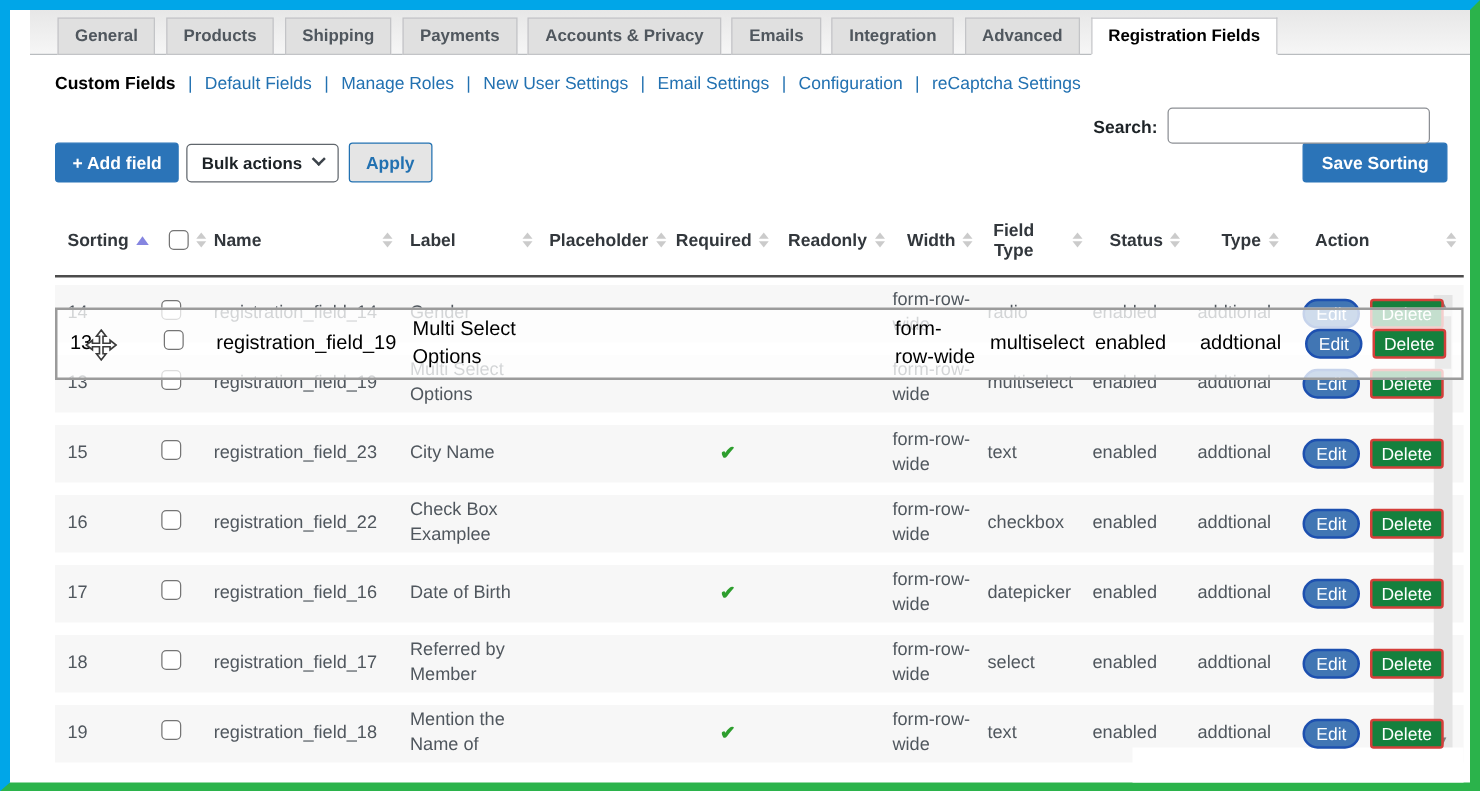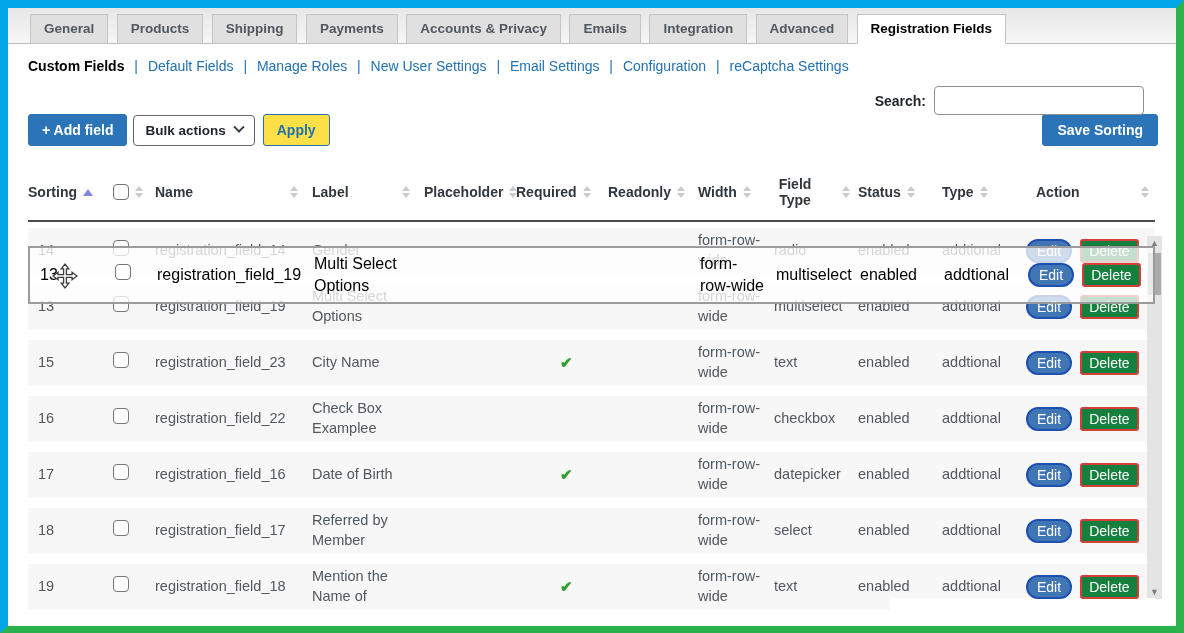--- a/index.html
+++ b/index.html
@@ -11,20 +11,21 @@
   }
   
   .frame {
     position:absolute; inset:0;
     border-top:8px solid #00a6e8;
     border-left:8px solid #00a6e8;
     border-right:8px solid #2bb34b;
     border-bottom:7px solid #2bb34b;
     background:#fff;
     overflow:hidden;
+    padding-left:16px;
   }
 
   
   .tabstrip {
     position:relative;
     padding:5px 0 0 22px;
     background:linear-gradient(#e7e7e7,#f6f6f6);
     border-bottom:1px solid #b9bcbf;
     height:36px;
     white-space:nowrap;
@@ -85,38 +86,38 @@
     padding:7px 13px;
   }
   .btn-dropdown {
     background:#fff; color:#1d2327; border:1px solid #60666c;
     border-radius:4px; padding:7px 11px; margin-left:6px;
     display:inline-flex; align-items:center; gap:9px; font-size:13.5px;
   }
   .chev { width:8px; height:8px; border-right:2px solid #3c434a; border-bottom:2px solid #3c434a;
           transform:rotate(45deg) translate(-2px,-2px); display:inline-block; }
   .btn-apply {
-    background:#fde047; color:#2271b1; border:1px solid #2271b1;
+    background:#e5e5e5; color:#2271b1; border:1px solid #2271b1;
     border-radius:3px; padding:7px 13px; margin-left:8px;
   }
   .btn-save { margin-left:auto; background:#2b74b8; color:#fff; border:1px solid #2b74b8;
               padding:7px 14px; border-radius:3px; }
 
   
   .table-wrap { margin:16px 0 0 20px; width:1127px; position:relative; }
   .grid-cols {
     display:grid;
     grid-template-columns:85px 42px 157px 112px 92px 92px 90px 76px 84px 84px 84px 1fr;
     align-items:center;
   }
   .thead {
     padding:14px 0 12px 0;
     border-bottom:2px solid #4c4c4c;
   }
-  .th { display:flex; align-items:center; gap:6px; font-size:14px; font-weight:bold; color:#32373c; }
+  .th { display:flex; align-items:center; gap:6px; font-size:14px; font-weight:bold; color:#32373c;justify-content:center; }
   .sort { display:inline-flex; flex-direction:column; gap:2px; }
   .sort i { width:0; height:0; border-left:4px solid transparent; border-right:4px solid transparent; }
   .sort .up { border-bottom:5px solid #cbcbcb; }
   .sort .down { border-top:5px solid #cbcbcb; }
   .sort-active { width:0;height:0;border-left:5px solid transparent;border-right:5px solid transparent;
                  border-bottom:7px solid #8585e0; }
   .th-action { justify-content:space-between; padding-right:6px; }
 
   .tbody { position:relative; padding-top:6px; height:424px; overflow:hidden;
            border-bottom:1px solid #474747; }

